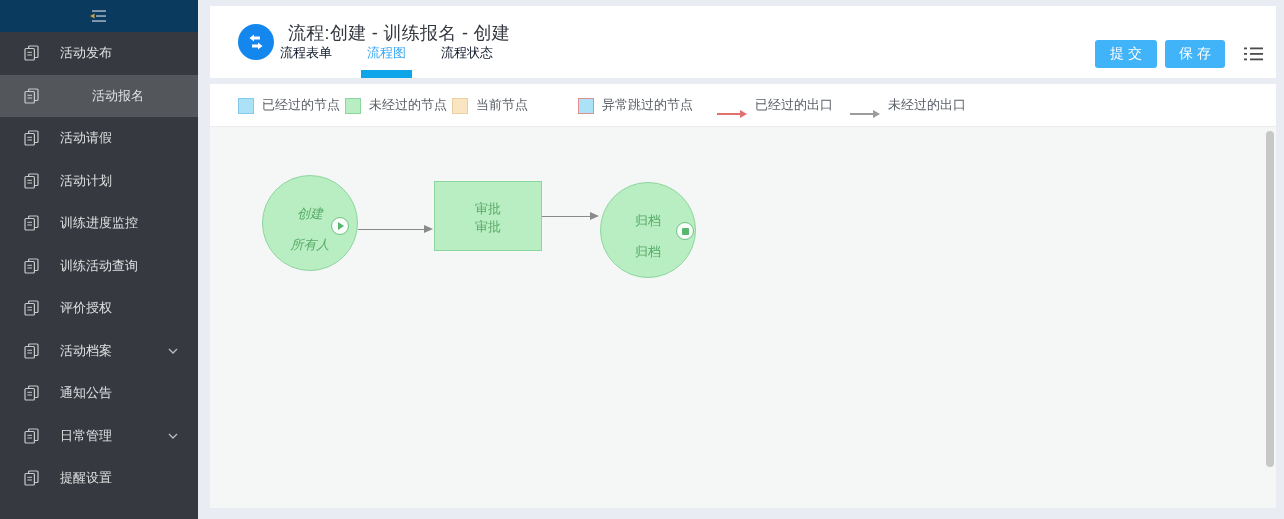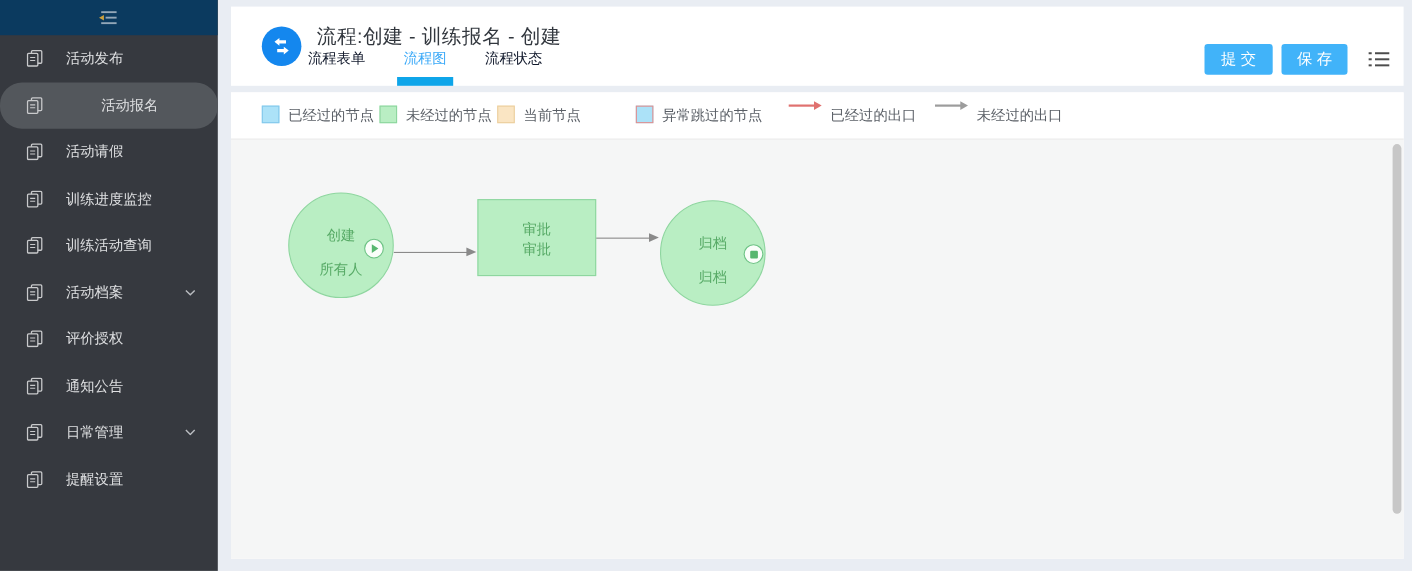--- a/index.html
+++ b/index.html
@@ -3,21 +3,21 @@
 <meta charset="utf-8">
 <style>
   * { margin:0; padding:0; box-sizing:border-box; }
   html,body { width:1284px; height:519px; overflow:hidden; }
   body { background:#e9edf3; font-family:"Liberation Sans", sans-serif; position:relative; }
 
   
   .sidebar { position:absolute; left:0; top:0; width:198px; height:519px; background:#36393f; overflow:hidden; }
   .sidebar-top { height:32px; background:#0b3a5f; display:flex; align-items:center; justify-content:center; cursor:pointer; }
   .s-item { height:42.5px; display:flex; align-items:center; padding-left:24px; padding-right:14px;
-            color:#dfe0e2; font-size:13px; cursor:pointer; position:relative;border-radius:20px; }
+            color:#dfe0e2; font-size:13px; cursor:pointer; position:relative; }
   .s-item.active { background:#53575c;gap:32px; }
   .s-item .doc-icon { width:15px; height:16px; margin-right:21px; flex:none; }
   .doc-icon .front { fill:#36393f; }
   .s-item.active .doc-icon .front { fill:#53575c; }
   .s-item .chev { position:absolute; right:20px; top:50%; transform:translateY(-50%); }
 
   
   .header-card { position:absolute; left:210px; top:6px; width:1066px; height:72px; background:#ffffff; }
   .proc-icon { position:absolute; left:28px; top:18px; width:36px; height:36px; border-radius:50%;
                background:#1487ee; display:flex; align-items:center; justify-content:center; }
@@ -28,21 +28,21 @@
   .btn { position:absolute; top:34px; height:28px; background:#41b3f9; color:#ffffff; font-size:14px;
          border:none; border-radius:3px; cursor:pointer; font-family:inherit; }
   .btn-submit { right:119px; width:62px; }
   .btn-save  { right:51px;  width:60px; }
   .list-icon-btn { position:absolute; right:11px; top:40px; width:22px; height:18px; cursor:pointer;
                    background:none; border:none; }
 
   
   .content-card { position:absolute; left:210px; top:84px; width:1066px; height:424px; background:#ffffff; }
   .legend-row { position:relative; height:42px; background:#ffffff; }
-  .legend-item { position:absolute; top:50%; transform:translateY(-50%); display:flex; align-items:flex-start;font-family:Liberation Serif, serif; }
+  .legend-item { position:absolute; top:50%; transform:translateY(-50%); display:flex; align-items:flex-end;font-family:Liberation Serif, serif; }
   .legend-item .lab { font-size:13px; color:#5a5f66; margin-left:8px; white-space:nowrap; }
   .sw { width:16px; height:16px; }
   .sw0 { background:#ace2f8; border:1px solid #84c9ec; }
   .sw1 { background:#b9eec3; border:1px solid #8ed69f; }
   .sw2 { background:#fae5c3; border:1px solid #eccf9f; }
   .sw3 { background:#ace2f8; border:1px solid #de8f8f; }
   .lg-arrow { position:relative; width:30px; height:0; }
   .lg-line { position:absolute; left:0; right:6px; top:-1px; height:1.5px; }
   .lg-head { position:absolute; right:0; top:-4px; width:0; height:0;
              border-top:4px solid transparent; border-bottom:4px solid transparent; }
@@ -103,62 +103,71 @@
   <div class="s-item">
     <svg class="doc-icon" viewBox="0 0 15 16">
       <rect x="4.6" y="1" width="9.4" height="11.5" rx="1" fill="none" stroke="#c9cacc" stroke-width="1.2"></rect>
       <rect class="front" x="1" y="3.5" width="9.4" height="11.5" rx="1" stroke="#c9cacc" stroke-width="1.2"></rect>
       <line x1="3.4" y1="7.3" x2="8" y2="7.3" stroke="#c9cacc" stroke-width="1"></line>
       <line x1="3.4" y1="10" x2="8" y2="10" stroke="#c9cacc" stroke-width="1"></line>
     </svg>
     <span>活动请假</span>
   </div>
 
+  <div class="s-item">
+    <svg class="doc-icon" viewBox="0 0 15 16">
+      <rect x="4.6" y="1" width="9.4" height="11.5" rx="1" fill="none" stroke="#c9cacc" stroke-width="1.2"></rect>
+      <rect class="front" x="1" y="3.5" width="9.4" height="11.5" rx="1" stroke="#c9cacc" stroke-width="1.2"></rect>
+      <line x1="3.4" y1="7.3" x2="8" y2="7.3" stroke="#c9cacc" stroke-width="1"></line>
+      <line x1="3.4" y1="10" x2="8" y2="10" stroke="#c9cacc" stroke-width="1"></line>
+    </svg>
+    <span>活动计划</span>
+  </div>
 
   <div class="s-item">
     <svg class="doc-icon" viewBox="0 0 15 16">
       <rect x="4.6" y="1" width="9.4" height="11.5" rx="1" fill="none" stroke="#c9cacc" stroke-width="1.2"></rect>
       <rect class="front" x="1" y="3.5" width="9.4" height="11.5" rx="1" stroke="#c9cacc" stroke-width="1.2"></rect>
       <line x1="3.4" y1="7.3" x2="8" y2="7.3" stroke="#c9cacc" stroke-width="1"></line>
       <line x1="3.4" y1="10" x2="8" y2="10" stroke="#c9cacc" stroke-width="1"></line>
     </svg>
     <span>训练进度监控</span>
   </div>
 
   <div class="s-item">
     <svg class="doc-icon" viewBox="0 0 15 16">
       <rect x="4.6" y="1" width="9.4" height="11.5" rx="1" fill="none" stroke="#c9cacc" stroke-width="1.2"></rect>
       <rect class="front" x="1" y="3.5" width="9.4" height="11.5" rx="1" stroke="#c9cacc" stroke-width="1.2"></rect>
       <line x1="3.4" y1="7.3" x2="8" y2="7.3" stroke="#c9cacc" stroke-width="1"></line>
       <line x1="3.4" y1="10" x2="8" y2="10" stroke="#c9cacc" stroke-width="1"></line>
     </svg>
     <span>训练活动查询</span>
+  </div>
+
+  <div class="s-item">
+    <svg class="doc-icon" viewBox="0 0 15 16">
+      <rect x="4.6" y="1" width="9.4" height="11.5" rx="1" fill="none" stroke="#c9cacc" stroke-width="1.2"></rect>
+      <rect class="front" x="1" y="3.5" width="9.4" height="11.5" rx="1" stroke="#c9cacc" stroke-width="1.2"></rect>
+      <line x1="3.4" y1="7.3" x2="8" y2="7.3" stroke="#c9cacc" stroke-width="1"></line>
+      <line x1="3.4" y1="10" x2="8" y2="10" stroke="#c9cacc" stroke-width="1"></line>
+    </svg>
+    <span>评价授权</span>
   </div>
 
   <div class="s-item">
     <svg class="doc-icon" viewBox="0 0 15 16">
       <rect x="4.6" y="1" width="9.4" height="11.5" rx="1" fill="none" stroke="#c9cacc" stroke-width="1.2"></rect>
       <rect class="front" x="1" y="3.5" width="9.4" height="11.5" rx="1" stroke="#c9cacc" stroke-width="1.2"></rect>
       <line x1="3.4" y1="7.3" x2="8" y2="7.3" stroke="#c9cacc" stroke-width="1"></line>
       <line x1="3.4" y1="10" x2="8" y2="10" stroke="#c9cacc" stroke-width="1"></line>
     </svg>
     <span>活动档案</span>
     <svg class="chev" width="10" height="6" viewBox="0 0 10 6">
       <polyline points="1,1 5,5 9,1" fill="none" stroke="#b9bcc0" stroke-width="1.3"></polyline>
     </svg>
-  </div>
-
-  <div class="s-item">
-    <svg class="doc-icon" viewBox="0 0 15 16">
-      <rect x="4.6" y="1" width="9.4" height="11.5" rx="1" fill="none" stroke="#c9cacc" stroke-width="1.2"></rect>
-      <rect class="front" x="1" y="3.5" width="9.4" height="11.5" rx="1" stroke="#c9cacc" stroke-width="1.2"></rect>
-      <line x1="3.4" y1="7.3" x2="8" y2="7.3" stroke="#c9cacc" stroke-width="1"></line>
-      <line x1="3.4" y1="10" x2="8" y2="10" stroke="#c9cacc" stroke-width="1"></line>
-    </svg>
-    <span>评价授权</span>
   </div>
 
   <div class="s-item">
     <svg class="doc-icon" viewBox="0 0 15 16">
       <rect x="4.6" y="1" width="9.4" height="11.5" rx="1" fill="none" stroke="#c9cacc" stroke-width="1.2"></rect>
       <rect class="front" x="1" y="3.5" width="9.4" height="11.5" rx="1" stroke="#c9cacc" stroke-width="1.2"></rect>
       <line x1="3.4" y1="7.3" x2="8" y2="7.3" stroke="#c9cacc" stroke-width="1"></line>
       <line x1="3.4" y1="10" x2="8" y2="10" stroke="#c9cacc" stroke-width="1"></line>
     </svg>
     <span>通知公告</span>
@@ -247,21 +256,21 @@
     <div class="legend-item" style="left:640px">
       <span class="lg-arrow lg-gray">
           <span class="lg-line"></span>
           <span class="lg-head"></span>
         </span>
       <span class="lab">未经过的出口</span>
     </div>
   </div>
 
   <div class="diagram">
-    <div class="node-circle" style="left:52px; top:48px;">
+    <div class="node-circle" style="left:52px; top:48px;font-style:italic;">
       <div class="n1">创建</div>
       <div class="n2">所有人</div>
     </div>
     <div class="badge" style="left:121px; top:90px;">
         <span class="play"></span>
       </div>
 
     <div class="conn" style="left:148px; top:102px; width:67px;"></div>
 
     <div class="node-rect" style="left:224px; top:54px;">

